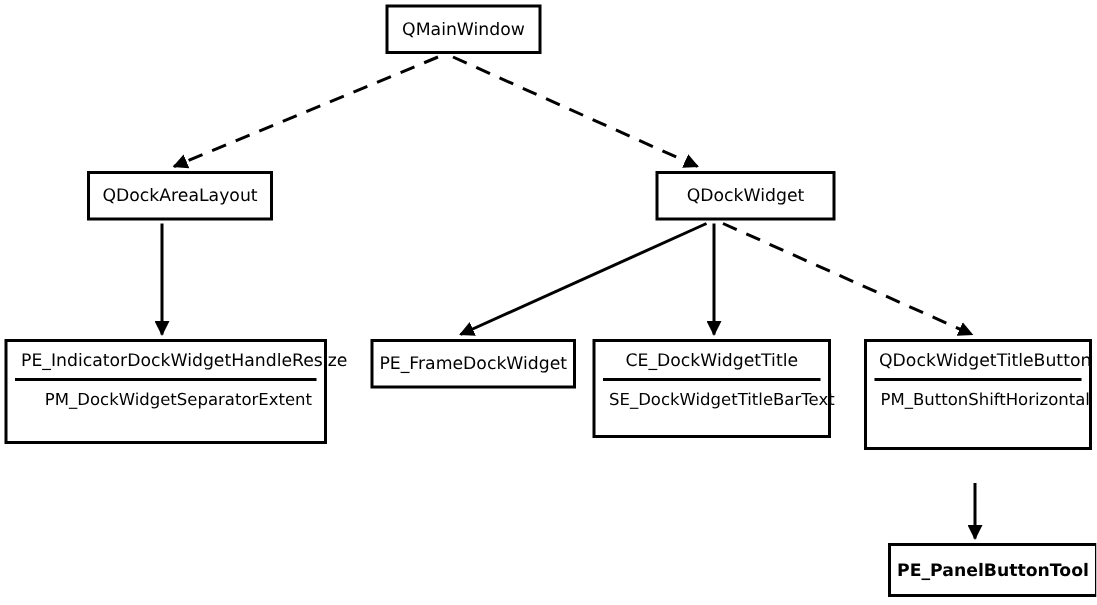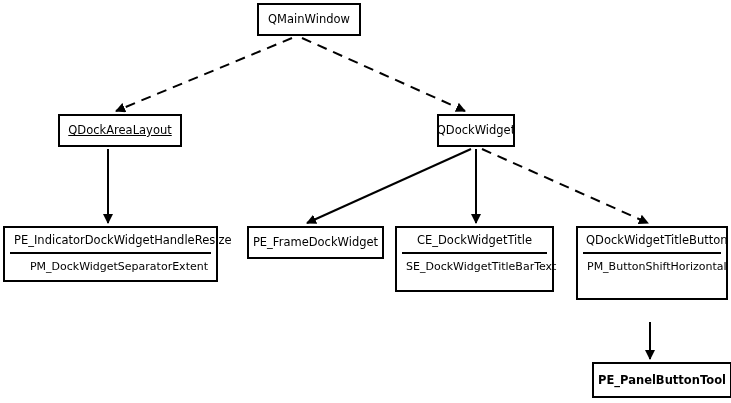--- a/index.html
+++ b/index.html
@@ -87,29 +87,29 @@
         <line x1="476" y1="149" x2="476" y2="223" stroke="#000000" stroke-width="2" marker-end="url(#arrow)"></line>
         <line x1="482" y1="149" x2="648" y2="223" stroke="#000000" stroke-width="2" stroke-dasharray="10,7" marker-end="url(#arrow)"></line>
         <line x1="650" y1="322" x2="650" y2="359" stroke="#000000" stroke-width="2" marker-end="url(#arrow)"></line>
       </g>
   </svg>
 
   <div class="node simple" style="left: 245px; top: 3px; width: 104px; height: 33px;">
     <div class="title">QMainWindow</div>
   </div>
 
-  <div class="node simple" style="left: 46px; top: 114px; width: 124px; height: 33px; text-decoration: underline;">
+  <div class="node simple" style="left: 46px; top: 114px; width: 124px; height: 33px;">
     <div class="title">QDockAreaLayout</div>
   </div>
 
-  <div class="node simple" style="left: 425px; top: 114px; width: 78px; height: 33px;">
+  <div class="node simple" style="left: 425px; top: 114px; width: 120px; height: 33px;">
     <div class="title">QDockWidget</div>
   </div>
 
-  <div class="node compart left-align" style="left: 3px; top: 226px; width: 215px; height: 56px;">
+  <div class="node compart left-align" style="left: 3px; top: 226px; width: 215px; height: 70px;">
     <div class="title">PE_IndicatorDockWidgetHandleResize</div>
     <div class="divider"></div>
     <div class="members">
       <div class="member">PM_DockWidgetSeparatorExtent</div>
     </div>
   </div>
 
   <div class="node compart" style="left: 395px; top: 226px; width: 159px; height: 66px;">
     <div class="title">CE_DockWidgetTitle</div>
     <div class="divider"></div>

